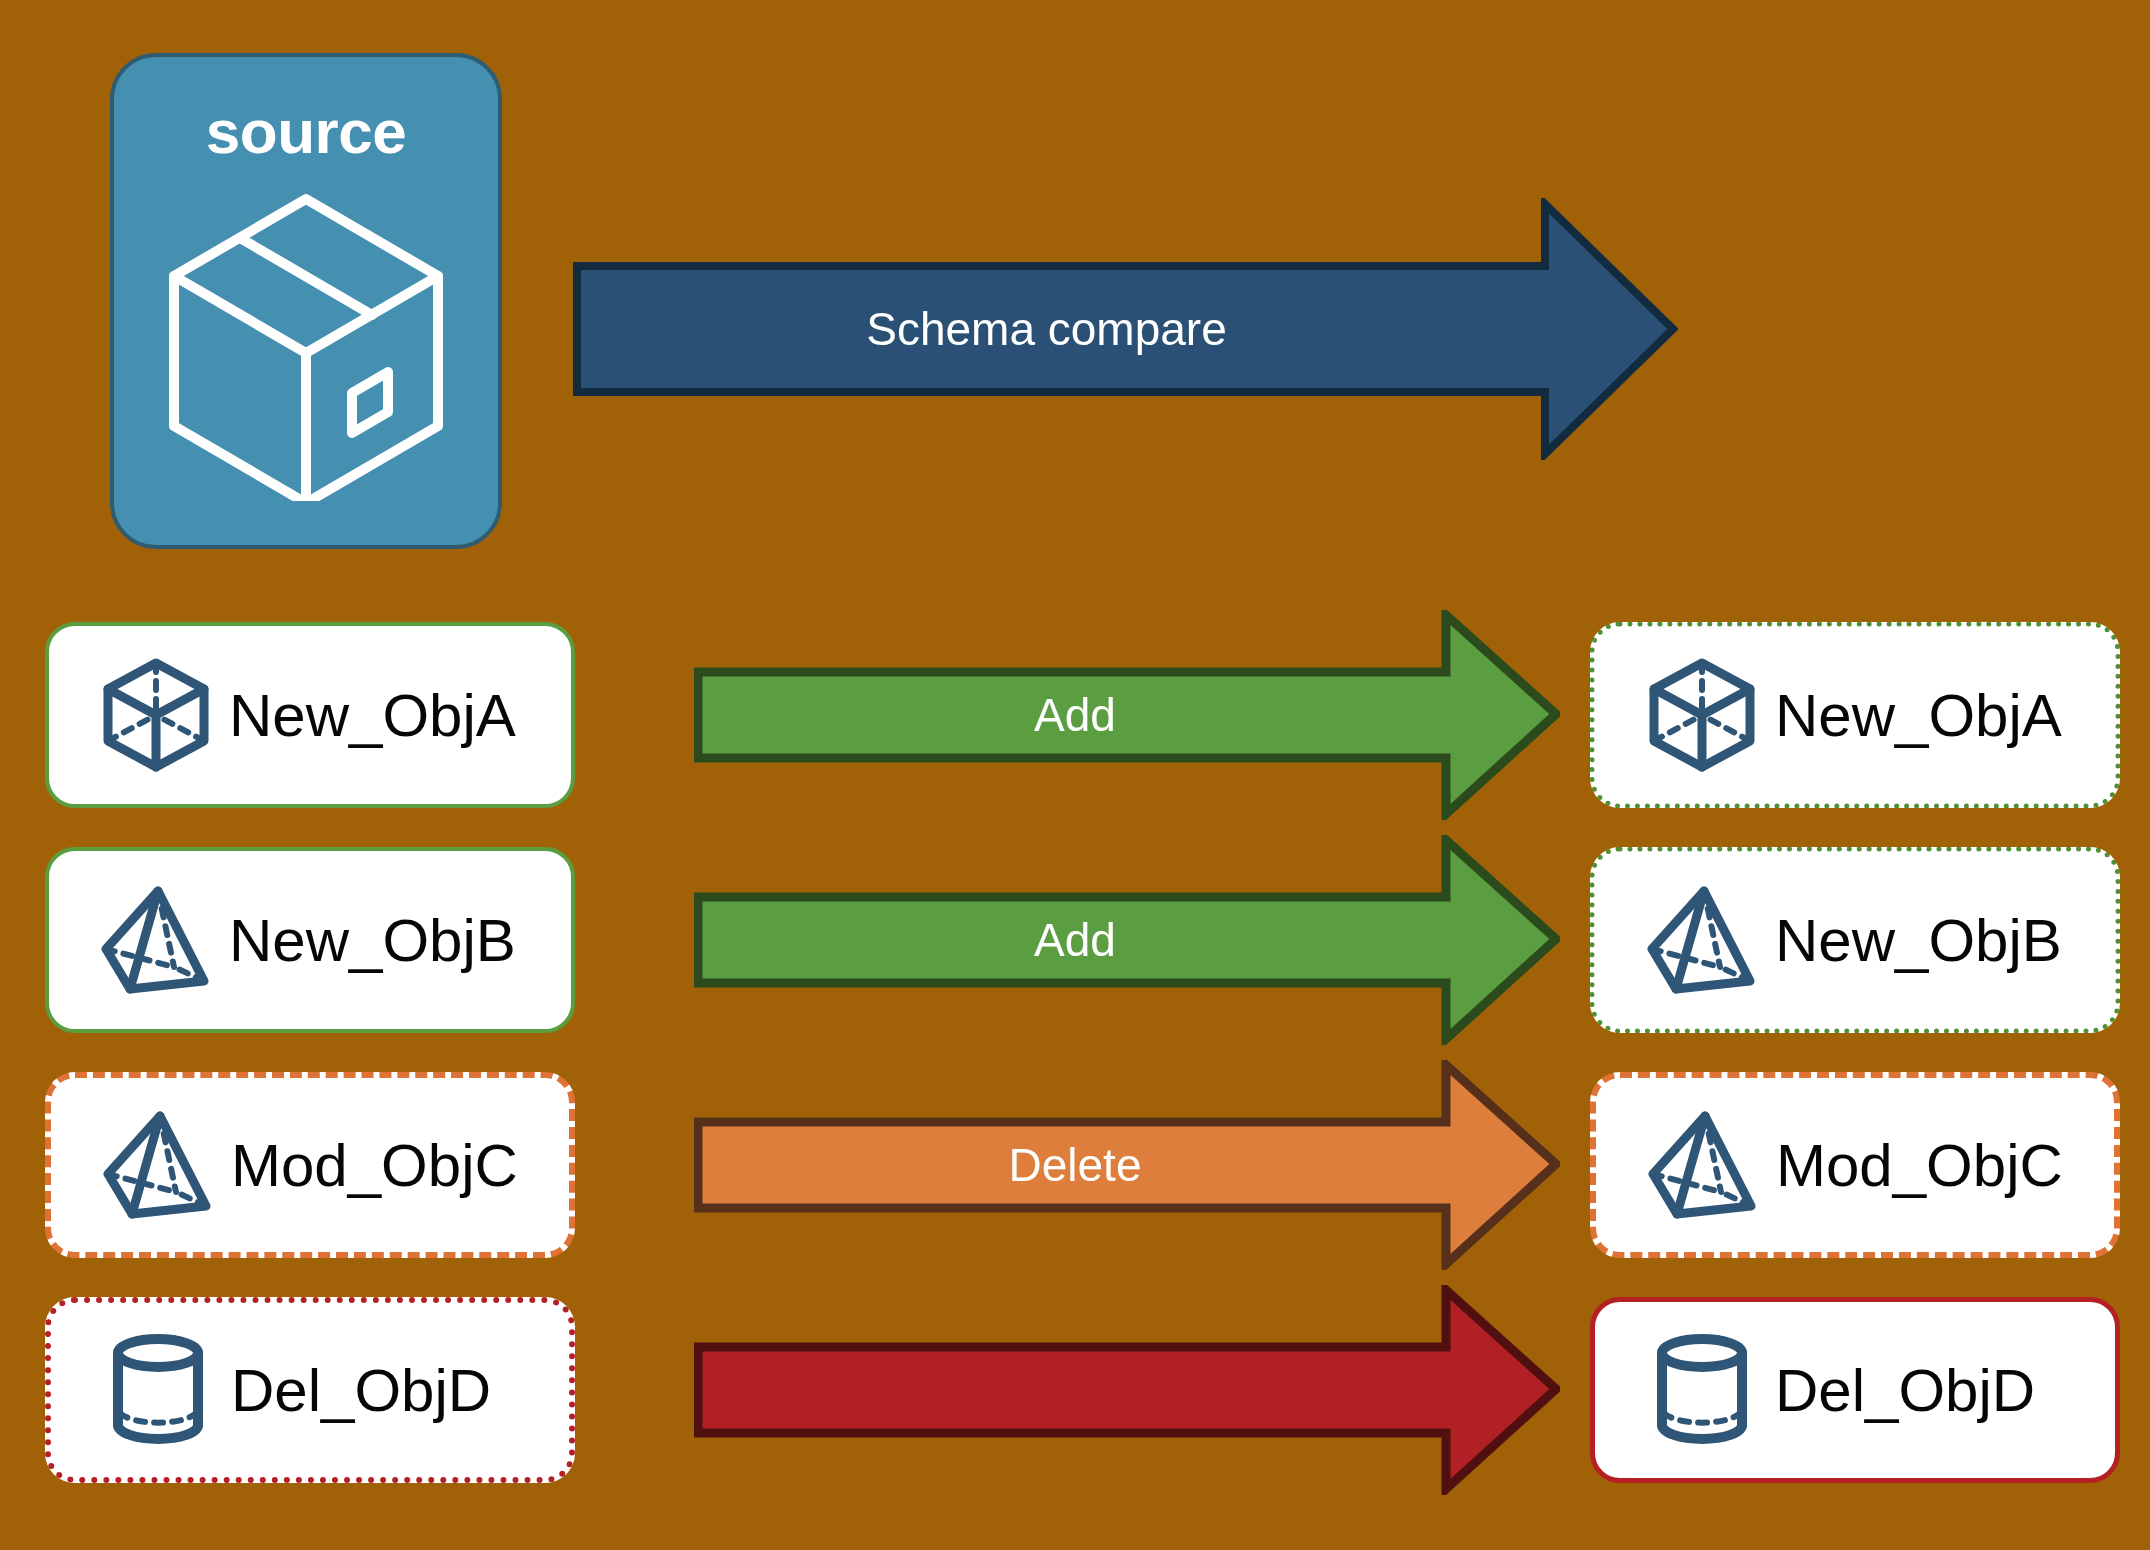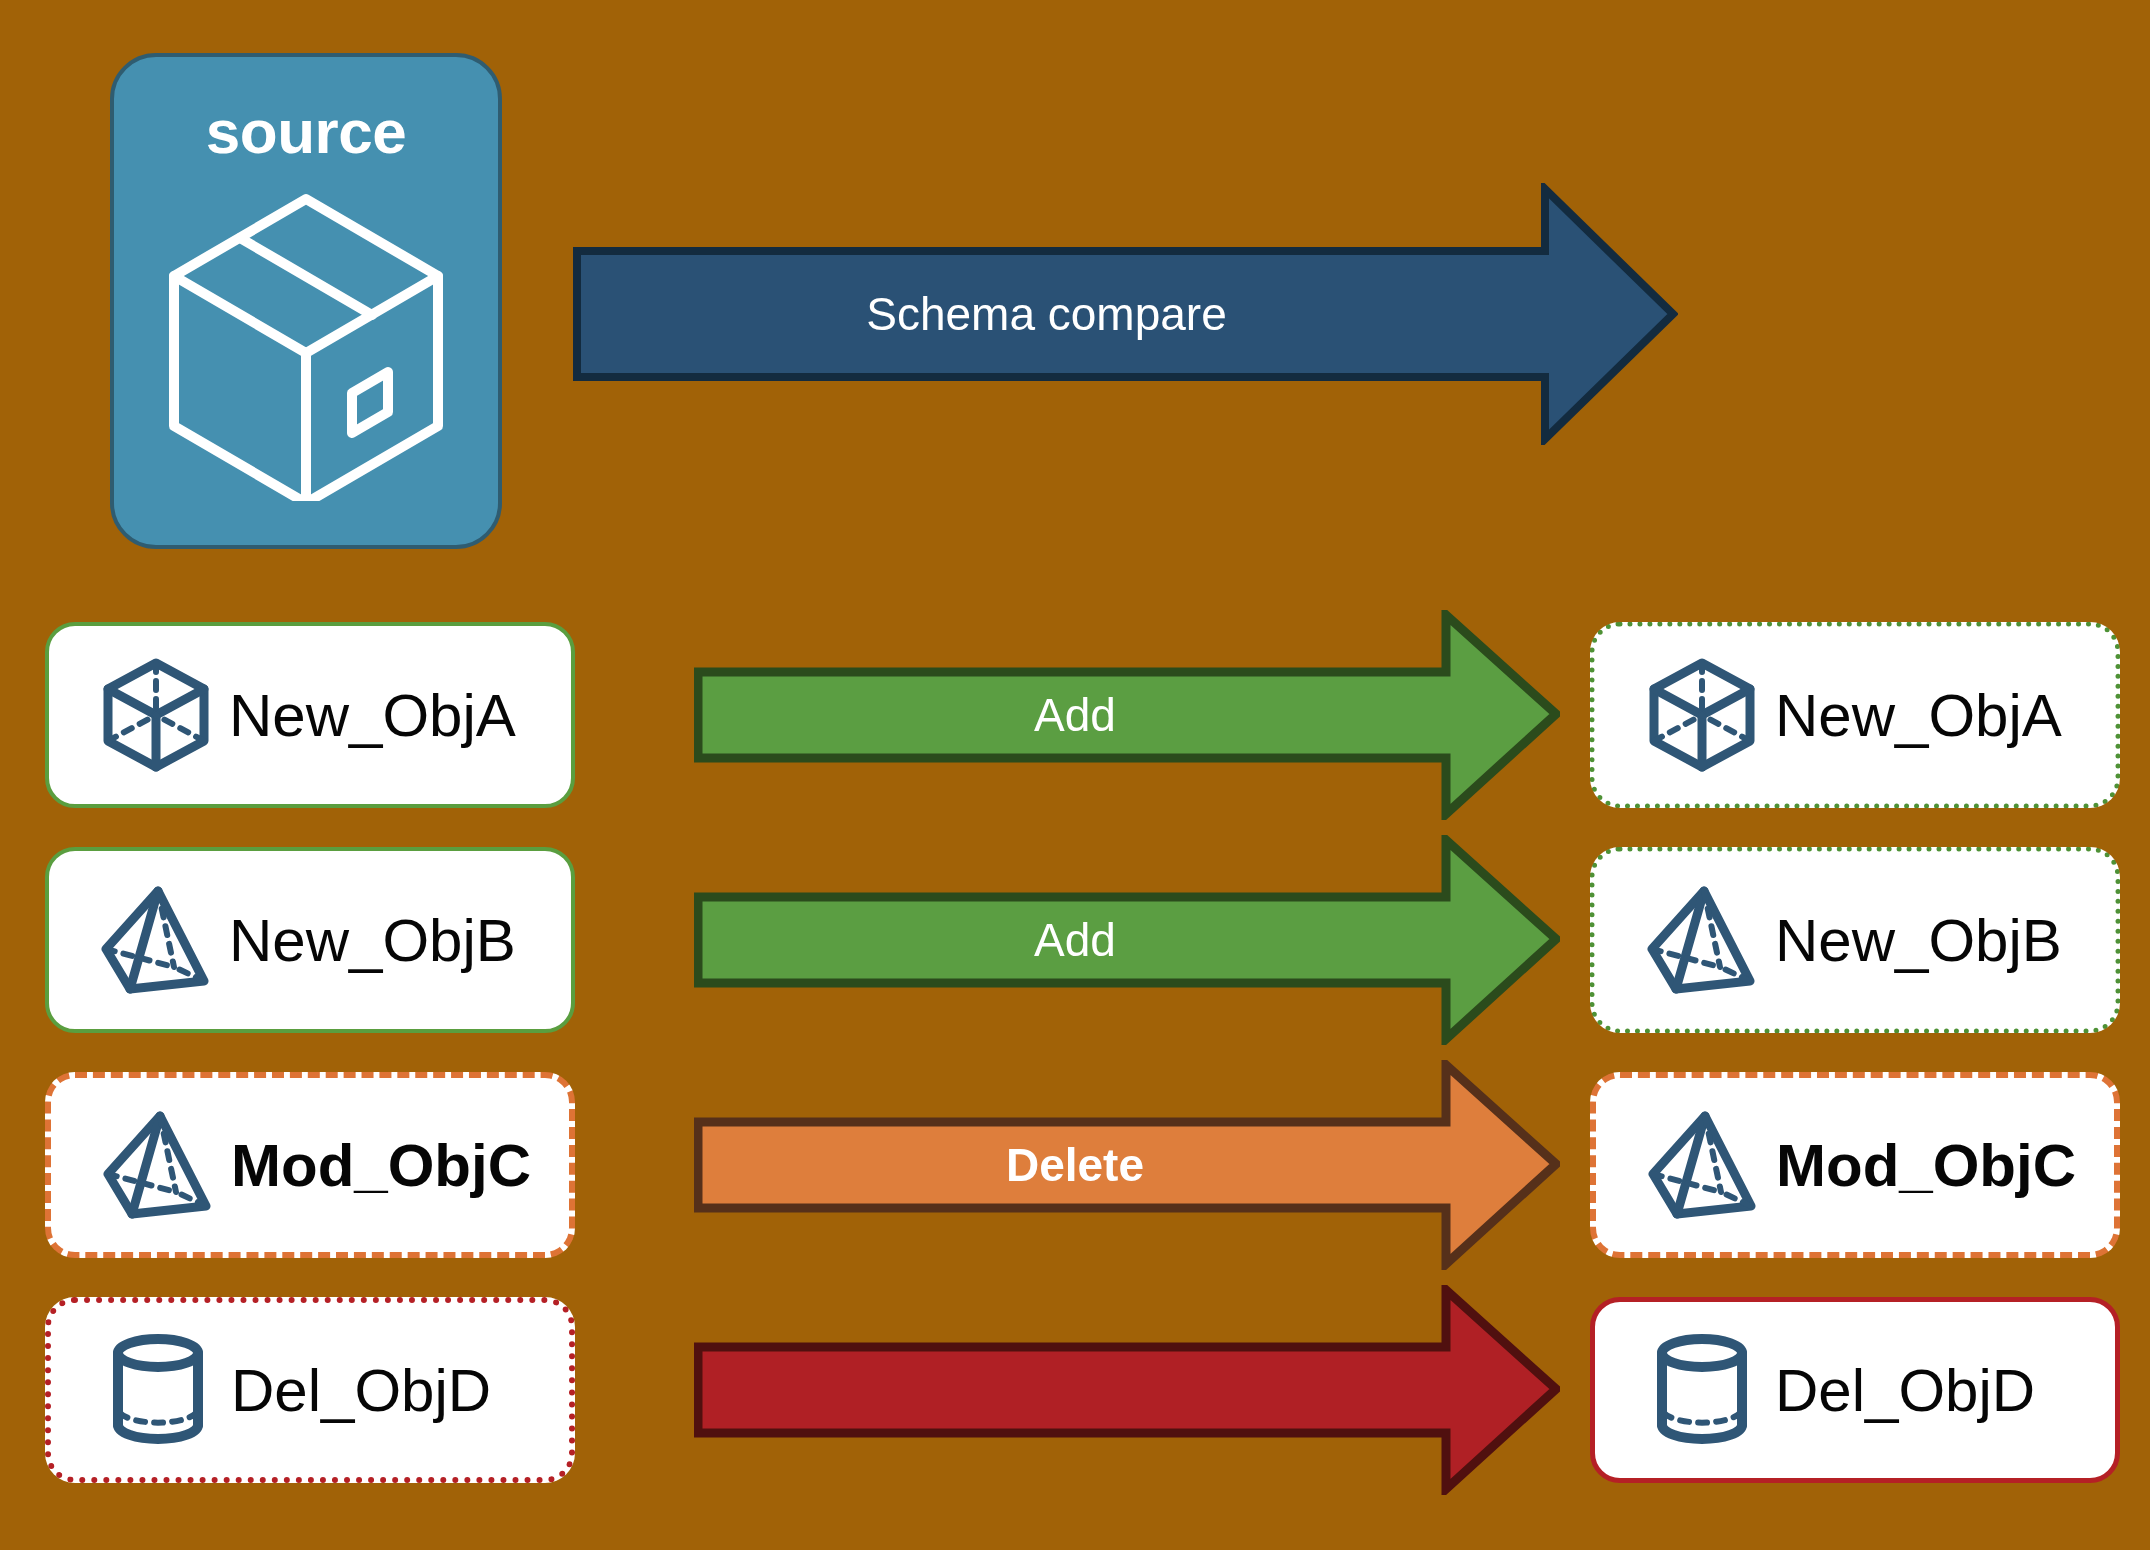--- a/index.html
+++ b/index.html
@@ -41,21 +41,21 @@
   .endpoint-art {
     margin-top: 18px;
   }
   #source-panel { left: 110px; top: 53px; width: 392px; height: 496px; }
   #target-panel { left: 1658px; top: 53px; width: 380px; height: 496px; }
 
   
   .big-arrow {
     position: absolute;
     left: 541px;
-    top: 183px;
+    top: 198px;
     width: 1105px;
     height: 262px;
     padding-left: 32px;
   }
   .big-arrow svg { display: block; width: 100%; height: 100%; }
   .big-arrow-label {
     position: absolute;
     left: 0; right: 126px;
     top: 50%;
     transform: translateY(-50%);
@@ -67,21 +67,21 @@
 
   
   .row {
     position: absolute;
     left: 0;
     width: 2150px;
     height: 186px;
   }
   #row-0 { top: 622px; }
   #row-1 { top: 847px; }
-  #row-2 { top: 1072px; font-weight: bold; }
+  #row-2 { top: 1072px; }
   #row-3 { top: 1297px; }
 
   
   .card {
     position: absolute;
     box-sizing: border-box;
     border-radius: 30px;
     background: #ffffff;
     display: flex;
     flex-direction: row;

